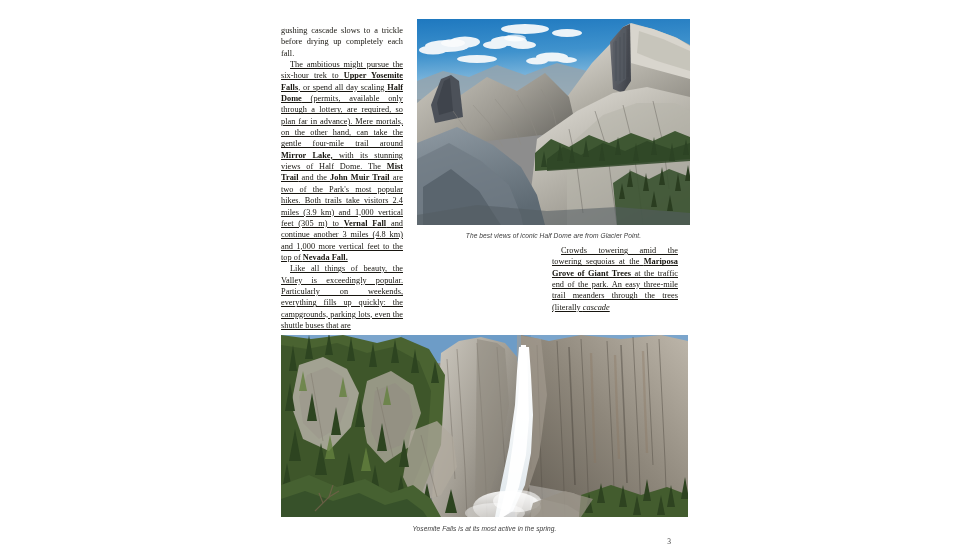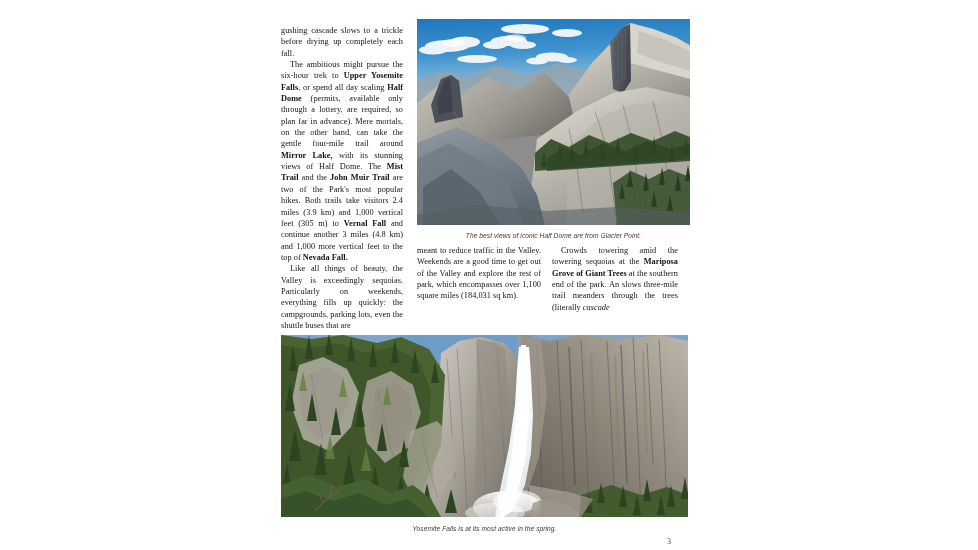--- a/index.html
+++ b/index.html
@@ -29,21 +29,21 @@
   .col {
     position: absolute;
     font-family: "Liberation Serif", serif;
     font-size: 8.3px;
     line-height: 11.35px;
     text-align: justify;
     color: #17150f;
     letter-spacing: 0.02px;
   }
   .col p { margin: 0; }
-  .col p.ind { text-indent: 9px; }
+  .col p.ind { text-indent: 9px; text-decoration: underline; }
   .col b { font-weight: bold; }
   .col i { font-style: italic; }
 
   #col-1 { left: 281px; top: 25px;  width: 122px; }
   #col-2 { left: 417px; top: 245px; width: 124px; }
   #col-3 { left: 552px; top: 245px; width: 126px; }
 
   
   .photo {
     position: absolute;
@@ -86,29 +86,26 @@
   }
 </style>
 </head>
 <body>
 
 <div class="page">
 
   <div class="col" id="col-1">
     <p><span>gushing cascade slows to a trickle before drying up completely each fall.</span></p>
     <p class="ind"><span>The ambitious might pursue the six-hour trek to </span><b>Upper Yosemite Falls</b><span>, or spend all day scaling </span><b>Half Dome</b><span> (permits, available only through a lottery, are required, so plan far in advance). Mere mortals, on the other hand, can take the gentle four-mile trail around </span><b>Mirror Lake,</b><span> with its stunning views of Half Dome. The </span><b>Mist Trail</b><span> and the </span><b>John Muir Trail</b><span> are two of the Park's most popular hikes. Both trails take visitors 2.4 miles (3.9 km) and 1,000 vertical feet (305 m) to </span><b>Vernal Fall</b><span> and continue another 3 miles (4.8 km) and 1,000 more vertical feet to the top of </span><b>Nevada Fall.</b></p>
-    <p class="ind"><span>Like all things of beauty, the Valley is exceedingly sequoias. Particularly on weekends, everything fills up quickly: the campgrounds, parking lots, even the shuttle buses that are</span></p>
+    <p class="ind"><span>Like all things of beauty, the Valley is exceedingly popular. Particularly on weekends, everything fills up quickly: the campgrounds, parking lots, even the shuttle buses that are</span></p>
   </div>
 
-  <div class="col" id="col-2">
-    <p><span>meant to reduce traffic in the Valley. Weekends are a good time to get out of the Valley and explore the rest of park, which encompasses over 1,100 square miles (184,031 sq km).</span></p>
-  </div>
 
   <div class="col" id="col-3">
-    <p class="ind"><span>Crowds towering amid the towering sequoias at the </span><b>Mariposa Grove of Giant Trees</b><span> at the southern end of the park. An slows three-mile trail meanders through the trees (literally </span><i>cascade</i></p>
+    <p class="ind"><span>Crowds towering amid the towering sequoias at the </span><b>Mariposa Grove of Giant Trees</b><span> at the traffic end of the park. An easy three-mile trail meanders through the trees (literally </span><i>cascade</i></p>
   </div>
 
   <div class="photo" id="photo-halfdome">
     <svg viewBox="0 0 273 206" preserveAspectRatio="none">
       <defs>
         <linearGradient id="hdSky" x1="0" y1="0" x2="0.15" y2="1">
           <stop offset="0%" stop-color="#1e78bf"></stop>
           <stop offset="45%" stop-color="#3f92cd"></stop>
           <stop offset="100%" stop-color="#a9cfe6"></stop>
         </linearGradient>

